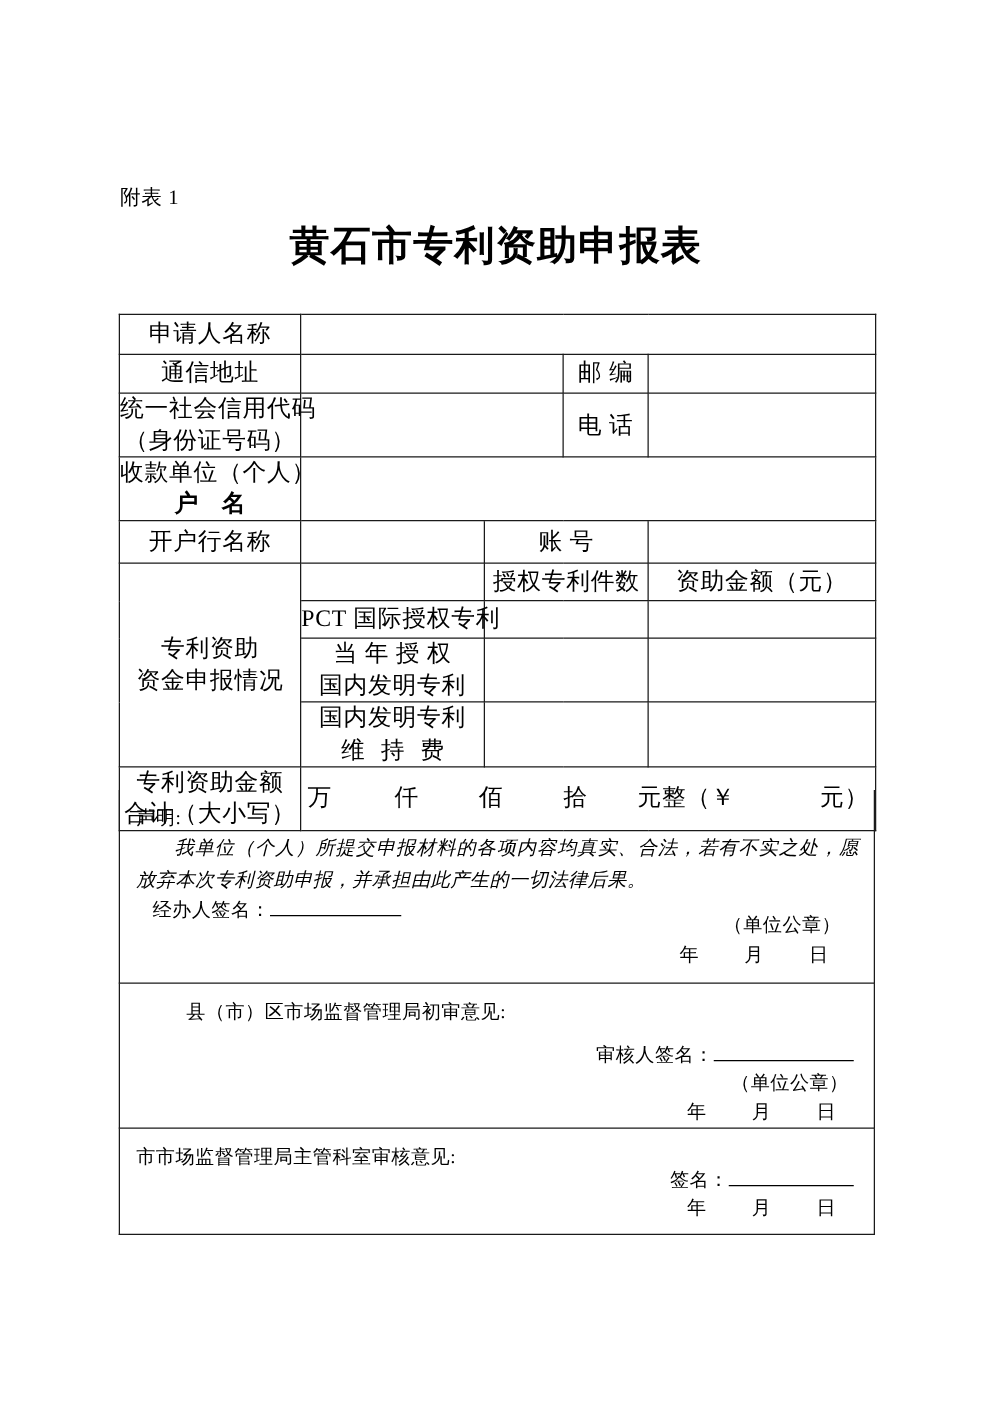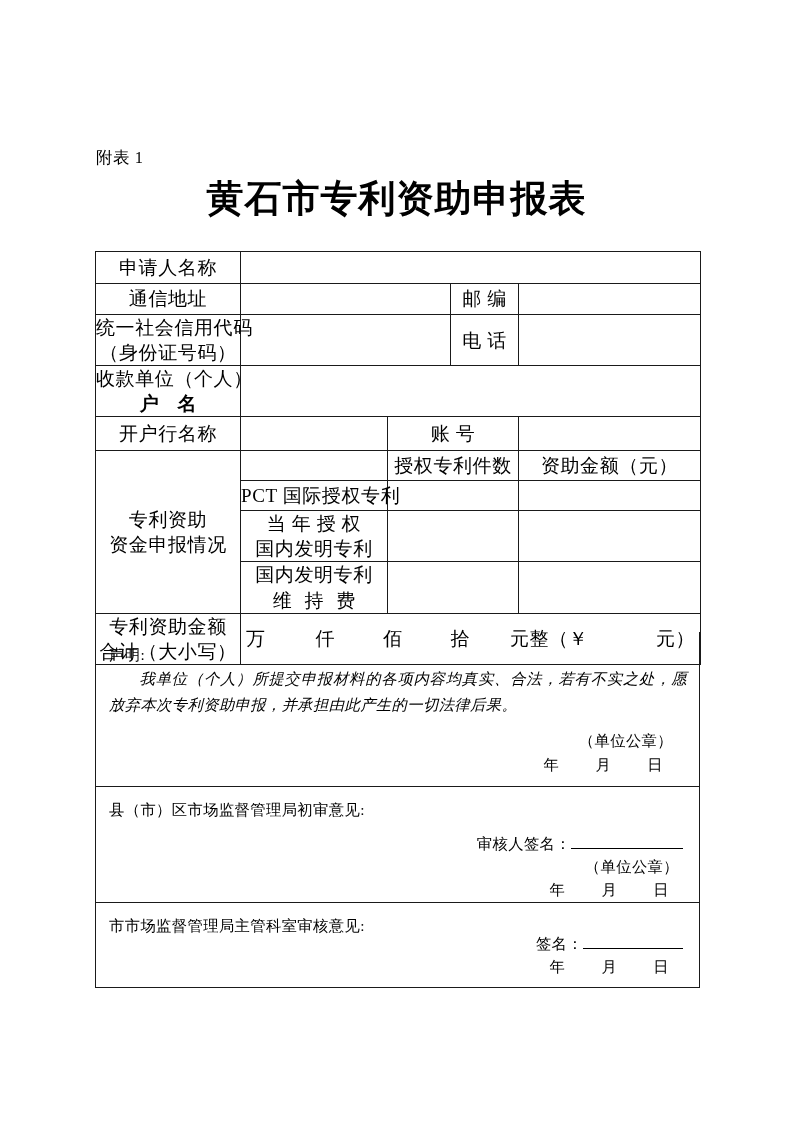--- a/index.html
+++ b/index.html
@@ -33,21 +33,21 @@
     line-height: 1;
     white-space: nowrap;
   }
 
   .doc-title {
     position: absolute;
     left: 0;
     top: 178px;
     width: 793px;
     text-align: center;
-    font-size: 37px;
+    font-size: 32px;
     font-weight: bold;
     letter-spacing: 1px;
     line-height: 1.15;
   }
 
   
   .form-table {
     position: absolute;
     left: 95px;
     top: 251px;
@@ -100,21 +100,21 @@
     width: 605px;
     border-left: 1px solid #1a1a1a;
     border-right: 1px solid #1a1a1a;
     border-bottom: 1px solid #1a1a1a;
     box-sizing: border-box;
     font-size: 15.3px;
     line-height: 1.75;
     letter-spacing: 0.4px;
   }
   .panel-decl { top: 632px; height: 155px; }
-  .panel-county { top: 787px; height: 116px; }
+  .panel-county { top: 787px; height: 116px; padding-left: 40px; }
   .panel-city { top: 903px; height: 85px; }
 
   .p-inner { position: relative; width: 100%; height: 100%; }
 
   .decl-head {
     position: absolute;
     left: 13px;
     top: 10px;
     white-space: nowrap;
   }
@@ -278,20 +278,23 @@
         </td>
       </tr>
 
     </tbody>
   </table>
 
   <div class="panel panel-decl">
     <div class="p-inner">
       <div class="decl-head">声明:</div>
       <div class="decl-body">我单位（个人）所提交申报材料的各项内容均真实、合法，若有不实之处，愿放弃本次专利资助申报，并承担由此产生的一切法律后果。</div>
+      <div class="decl-sign">
+        <span>经办人签名：</span><span class="uline u-105"></span>
+      </div>
       <div class="seal-blk decl-seal">
         <div class="seal-line">（单位公章）</div>
         <div class="ymd ymd-line">
           <span>年</span><span class="g"></span><span>月</span><span class="g"></span><span>日</span>
         </div>
       </div>
     </div>
   </div>
 
   <div class="panel panel-county">

